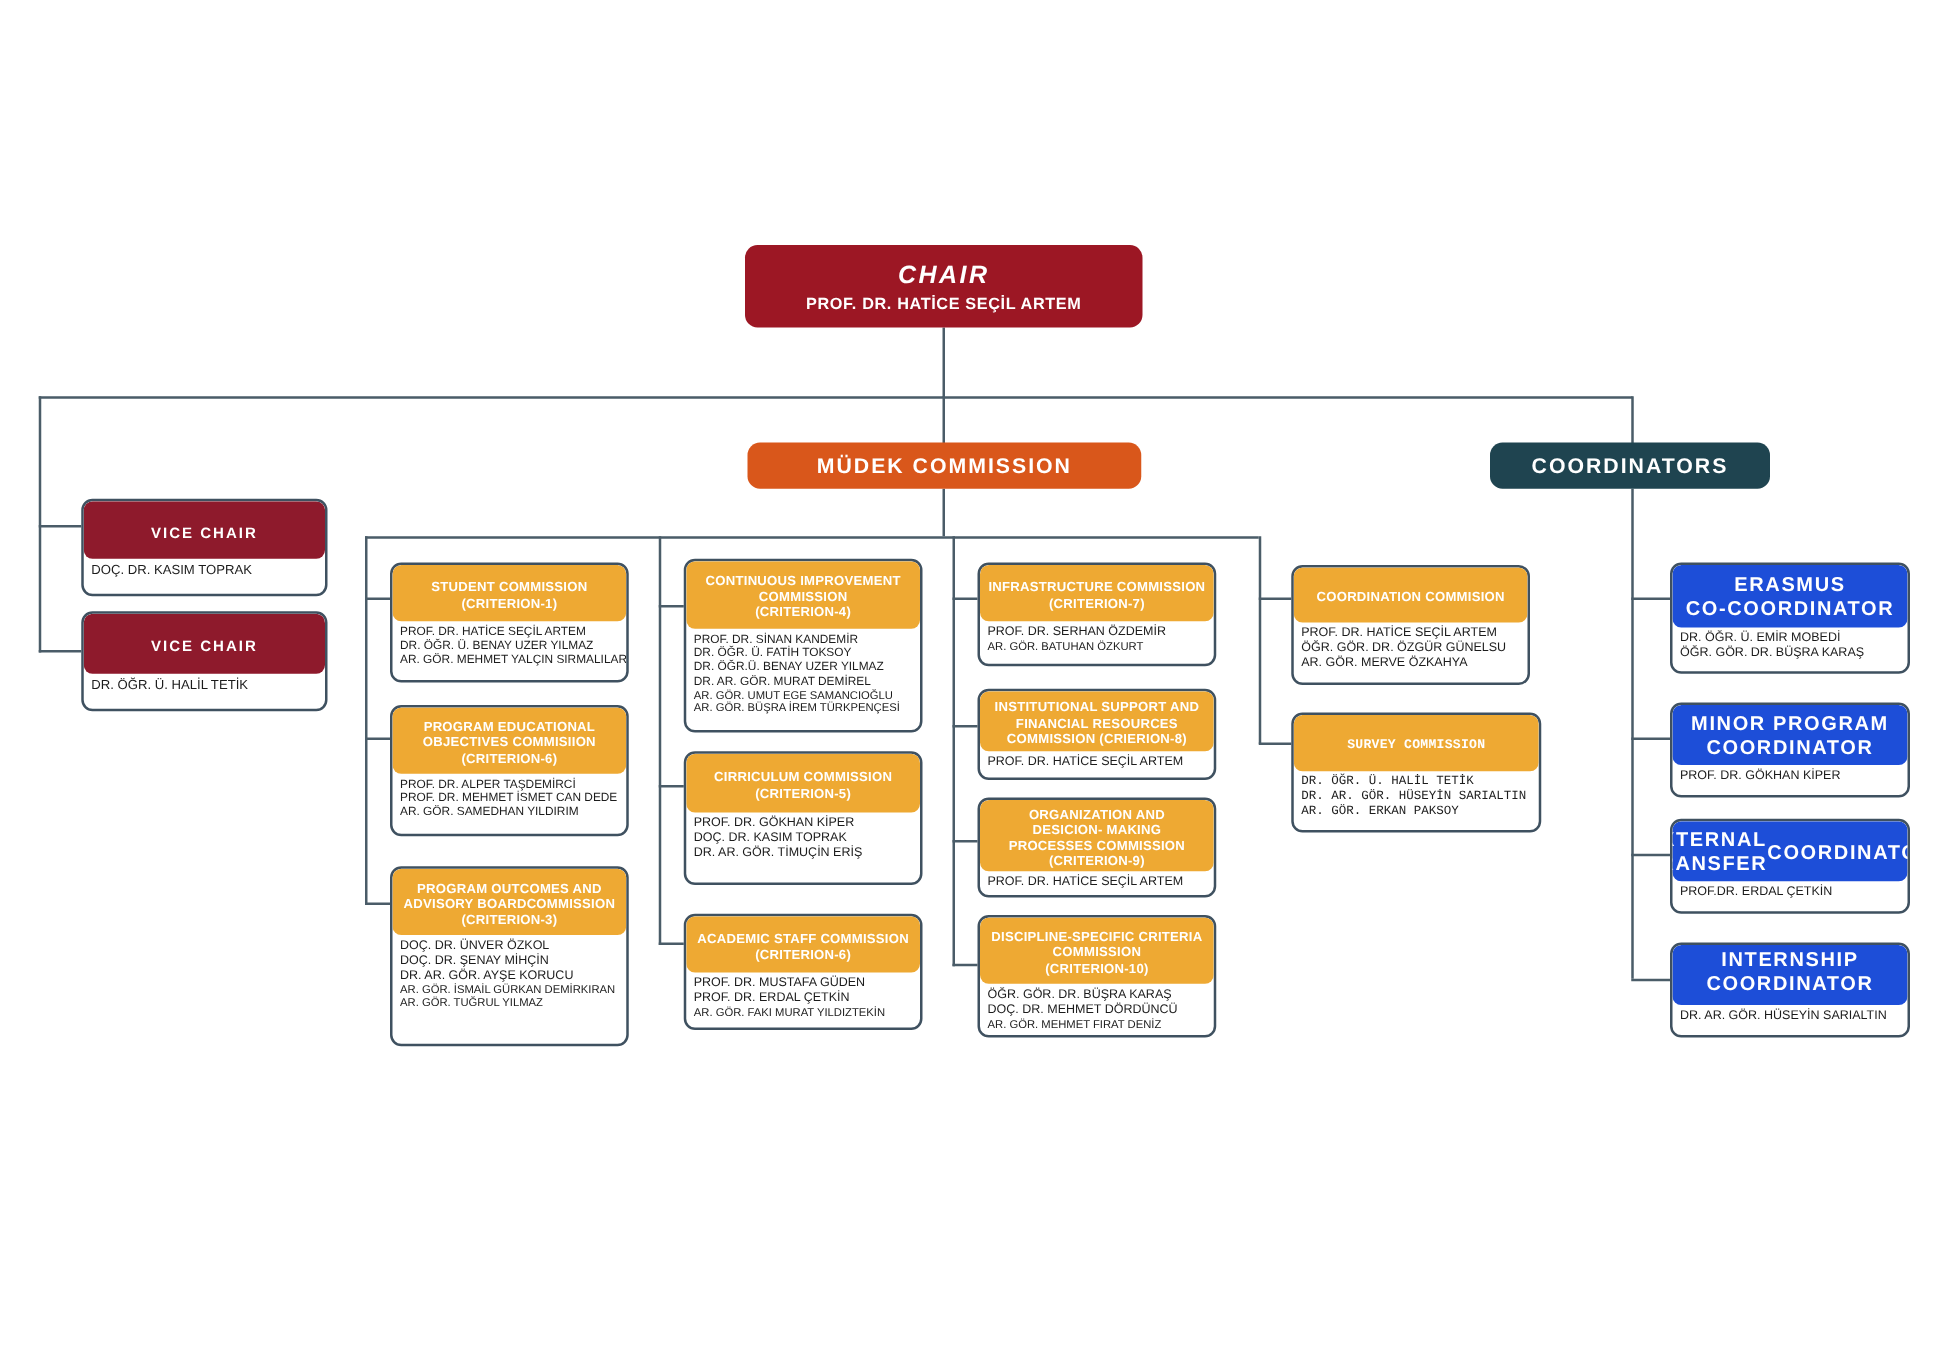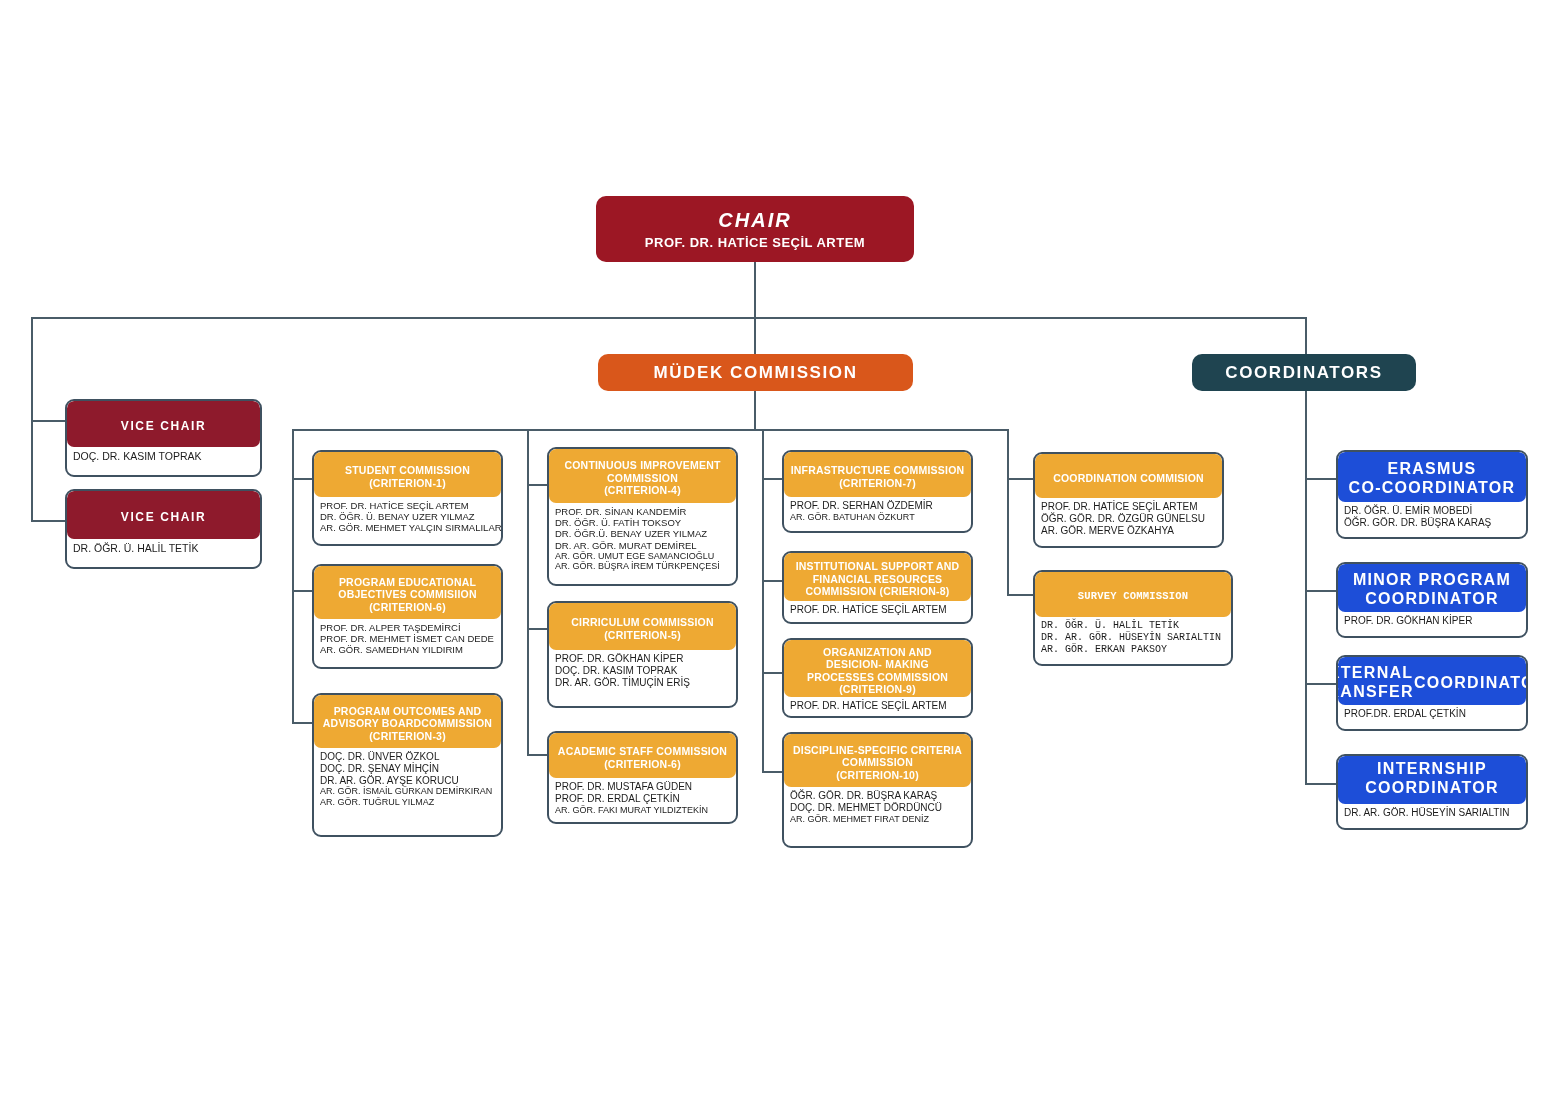--- a/index.html
+++ b/index.html
@@ -292,21 +292,21 @@
       <span>ORGANIZATION AND</span>
       <span>DESICION- MAKING</span>
       <span>PROCESSES COMMISSION</span>
       <span>(CRITERION-9)</span>
     </div>
     <div class="bd" style="font-size:10px;">
       <div class="ln-item">PROF. DR. HATİCE SEÇİL ARTEM</div>
     </div>
   </div>
 
-  <div class="node cm" style="left:782px; top:732px; width:191px; height:116px;">
+  <div class="node cm" style="left:782px; top:732px; width:191px; height:98px;">
     <div class="hd" style="height:53px; display:flex; flex-direction:column; align-items:center; justify-content:center;">
       <span>DISCIPLINE-SPECIFIC CRITERIA</span>
       <span>COMMISSION</span>
       <span>(CRITERION-10)</span>
     </div>
     <div class="bd" style="font-size:10px;">
       <div class="ln-item">ÖĞR. GÖR. DR. BÜŞRA KARAŞ</div>
       <div class="ln-item">DOÇ. DR. MEHMET DÖRDÜNCÜ</div>
       <div class="ln-item" style="font-size:9px;">AR. GÖR. MEHMET FIRAT DENİZ</div>
     </div>

